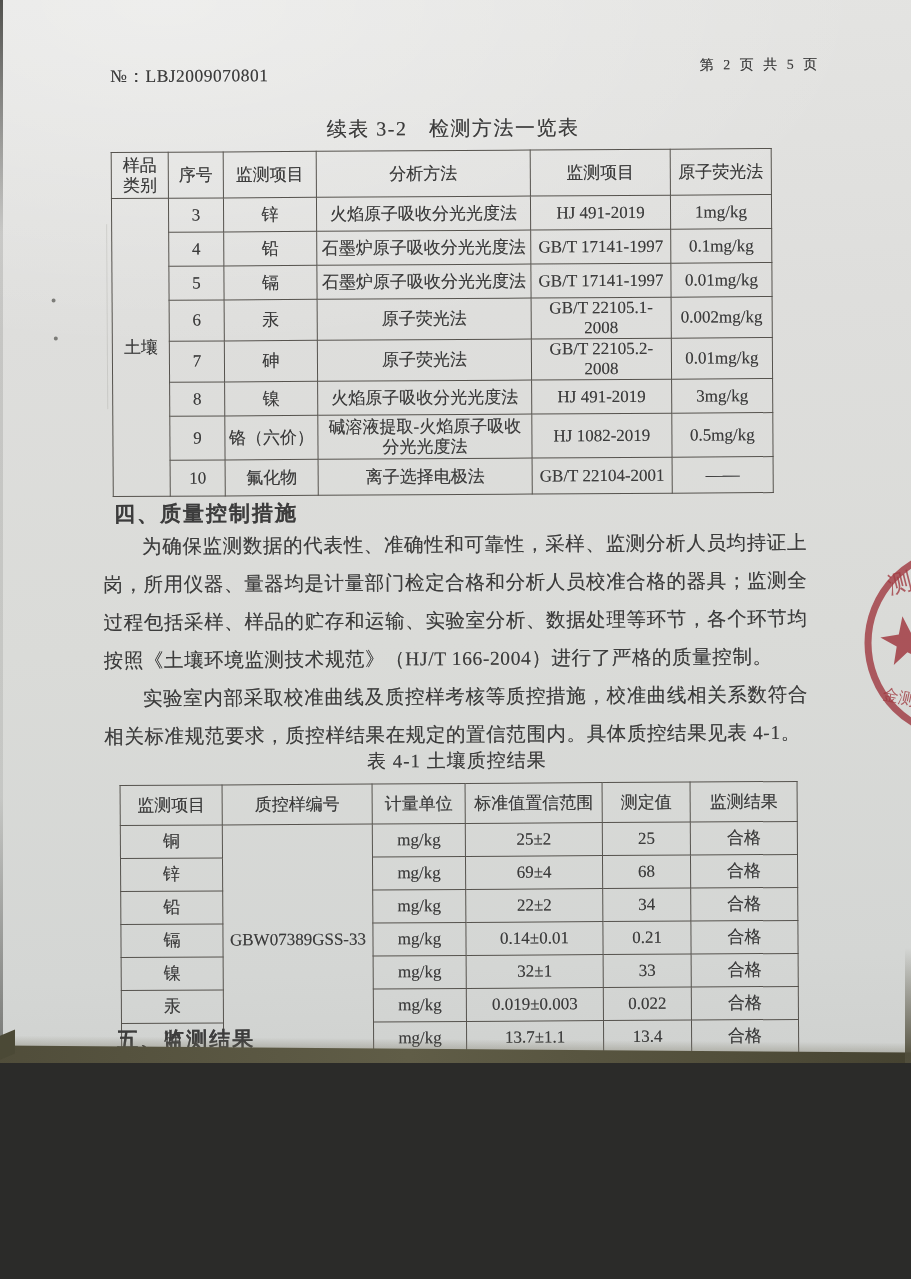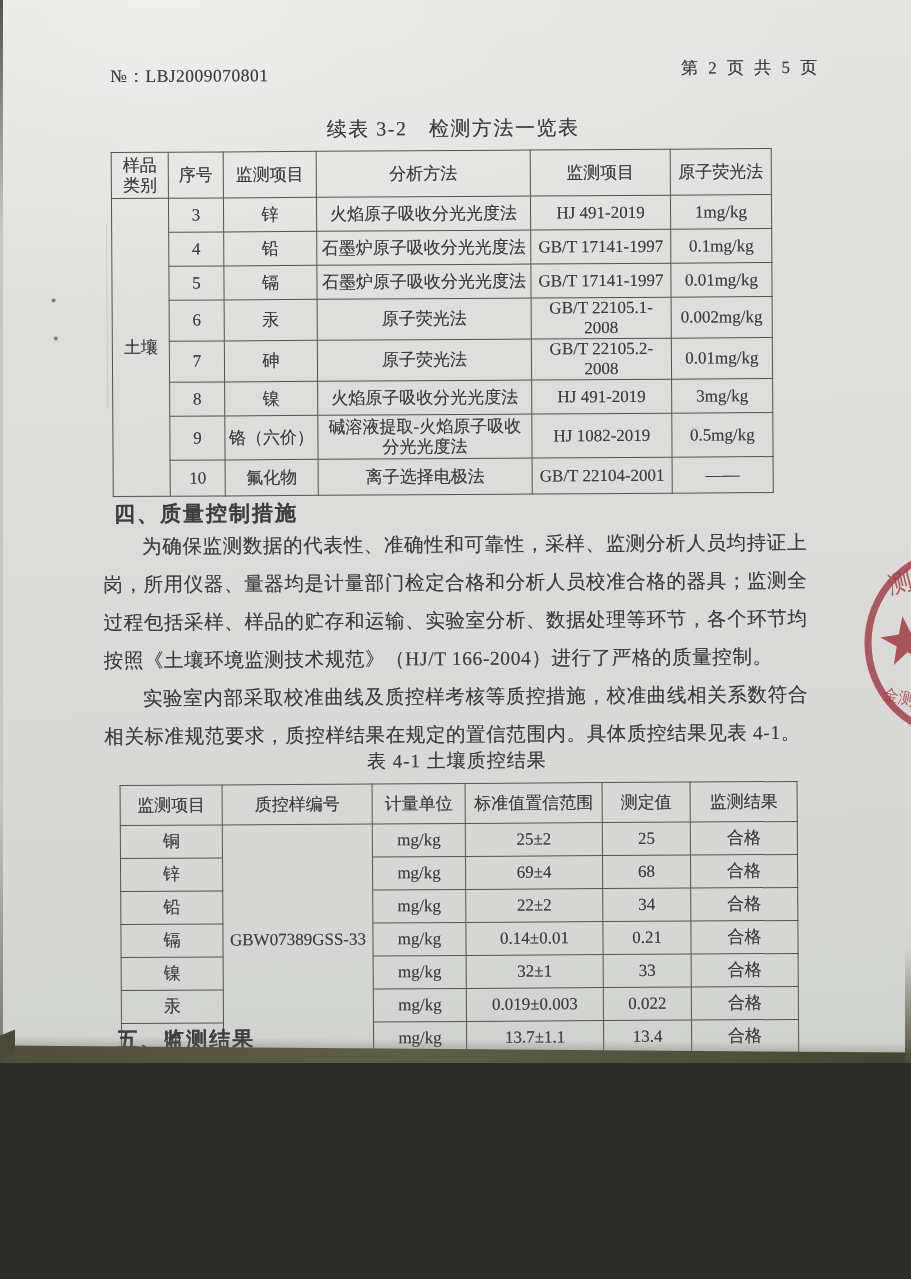--- a/index.html
+++ b/index.html
@@ -8,21 +8,21 @@
     font-family:"Liberation Serif","DejaVu Serif",serif;
     color:#3c3c3c;
     background:
       radial-gradient(130% 55% at 18% 0%, rgba(255,255,255,.38), rgba(255,255,255,0) 60%),
       linear-gradient(178deg,#e4e4e2 0%,#dededc 30%,#dadbd8 60%,#d4d6d4 90%,#cfd1cf 100%);
   }
   .content{position:absolute;inset:0;transform:rotate(-0.35deg);transform-origin:50% 50%;}
   .soft{text-shadow:0 0 0.6px rgba(60,60,60,.55);}
 
   .doc-no{position:absolute;left:113px;top:62px;font-size:17.5px;letter-spacing:.5px;}
-  .page-info{position:absolute;right:88px;top:58px;font-size:17px;letter-spacing:3px;}
+  .page-info{position:absolute;right:88px;top:58px;font-size:14px;letter-spacing:3px;}
 
   .t1-title{position:absolute;left:0;right:0;top:115px;text-align:center;font-size:20px;letter-spacing:1.5px;}
   .t2-title{position:absolute;left:0;right:0;top:748px;text-align:center;font-size:19px;letter-spacing:1px;}
 
   table{border-collapse:collapse;table-layout:fixed;position:absolute;}
   th,td{border:1px solid #56534e;text-align:center;vertical-align:middle;
         font-size:17px;font-weight:normal;padding:0 2px;line-height:20px;}
   .tbl-methods{left:113px;top:150px;width:660px;}
   .tbl-qc{left:118px;top:783px;width:677px;}
   .pre{white-space:pre-line;}

